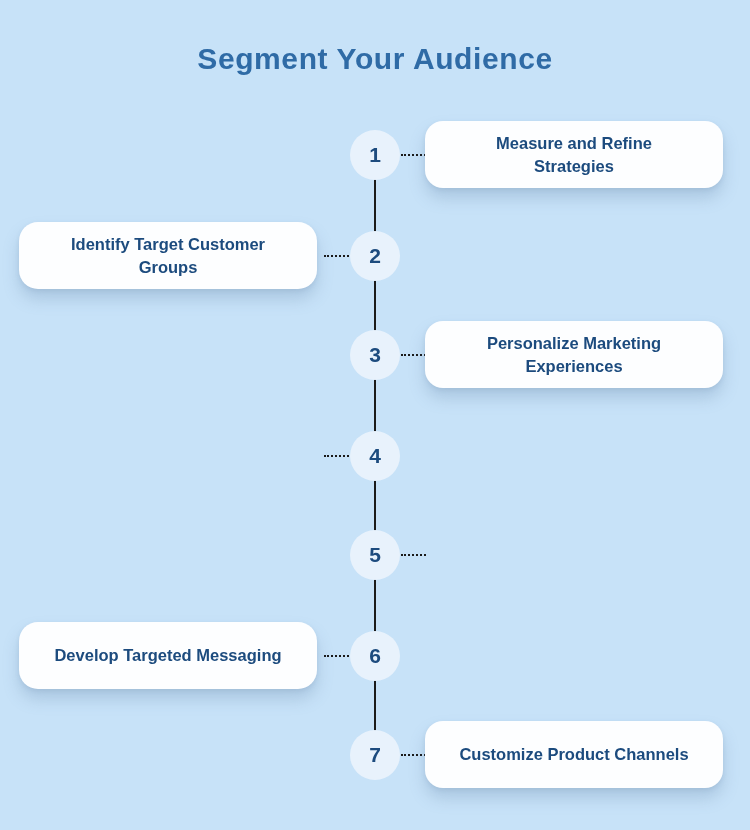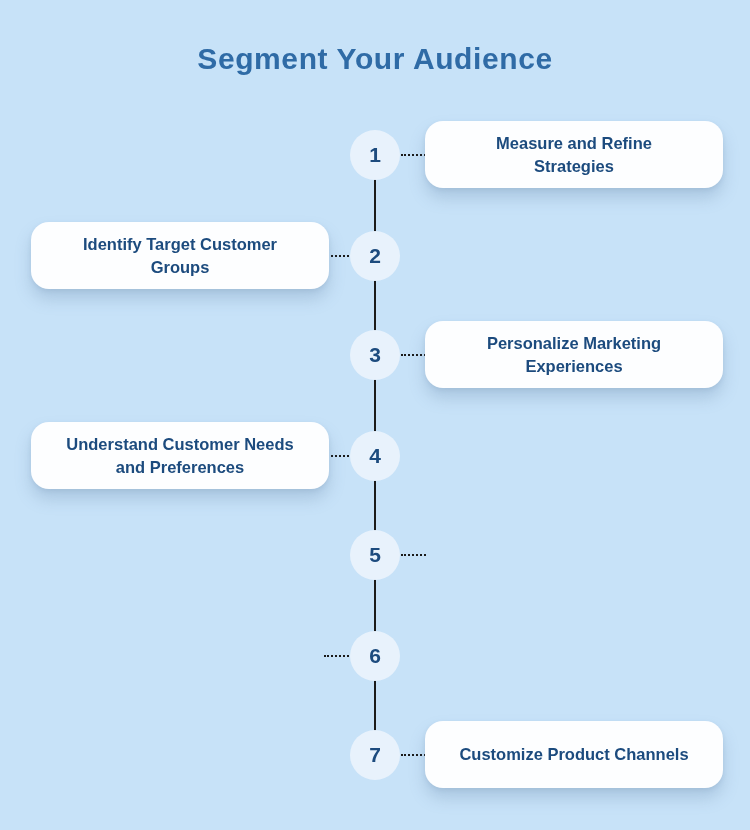--- a/index.html
+++ b/index.html
@@ -91,21 +91,21 @@
     align-items: center;
     justify-content: center;
     text-align: center;
     padding: 10px 29px;
     color: var(--step-text);
     font-size: 16.5px;
     font-weight: 700;
     line-height: 1.35;
   }
   .step.right .card { left: 425px; }
-  .step.left  .card { left: 31px; }
+  .step.left  .card { left: 19px; border-radius: 19px; }
 </style>
 </head>
 <body>
 
 <div class="stage">
   <h1 class="title">Segment Your Audience</h1>
 
   <div class="timeline-line"></div>
 
   <div class="step s1 right">
@@ -122,31 +122,31 @@
 
   <div class="step s3 right">
     <div class="connector"></div>
     <div class="circle">3</div>
     <div class="card">Personalize Marketing Experiences</div>
   </div>
 
   <div class="step s4 left">
     <div class="connector"></div>
     <div class="circle">4</div>
-    <div class="card">Understand Customer Needs and Preferences</div>
   </div>
 
   <div class="step s5 right">
     <div class="connector"></div>
     <div class="circle">5</div>
   </div>
 
   <div class="step s6 left">
     <div class="connector"></div>
     <div class="circle">6</div>
+    <div class="card">Develop Targeted Messaging</div>
   </div>
 
   <div class="step s7 right">
     <div class="connector"></div>
     <div class="circle">7</div>
     <div class="card">Customize Product Channels</div>
   </div>
 </div>
 
 </body></html>

